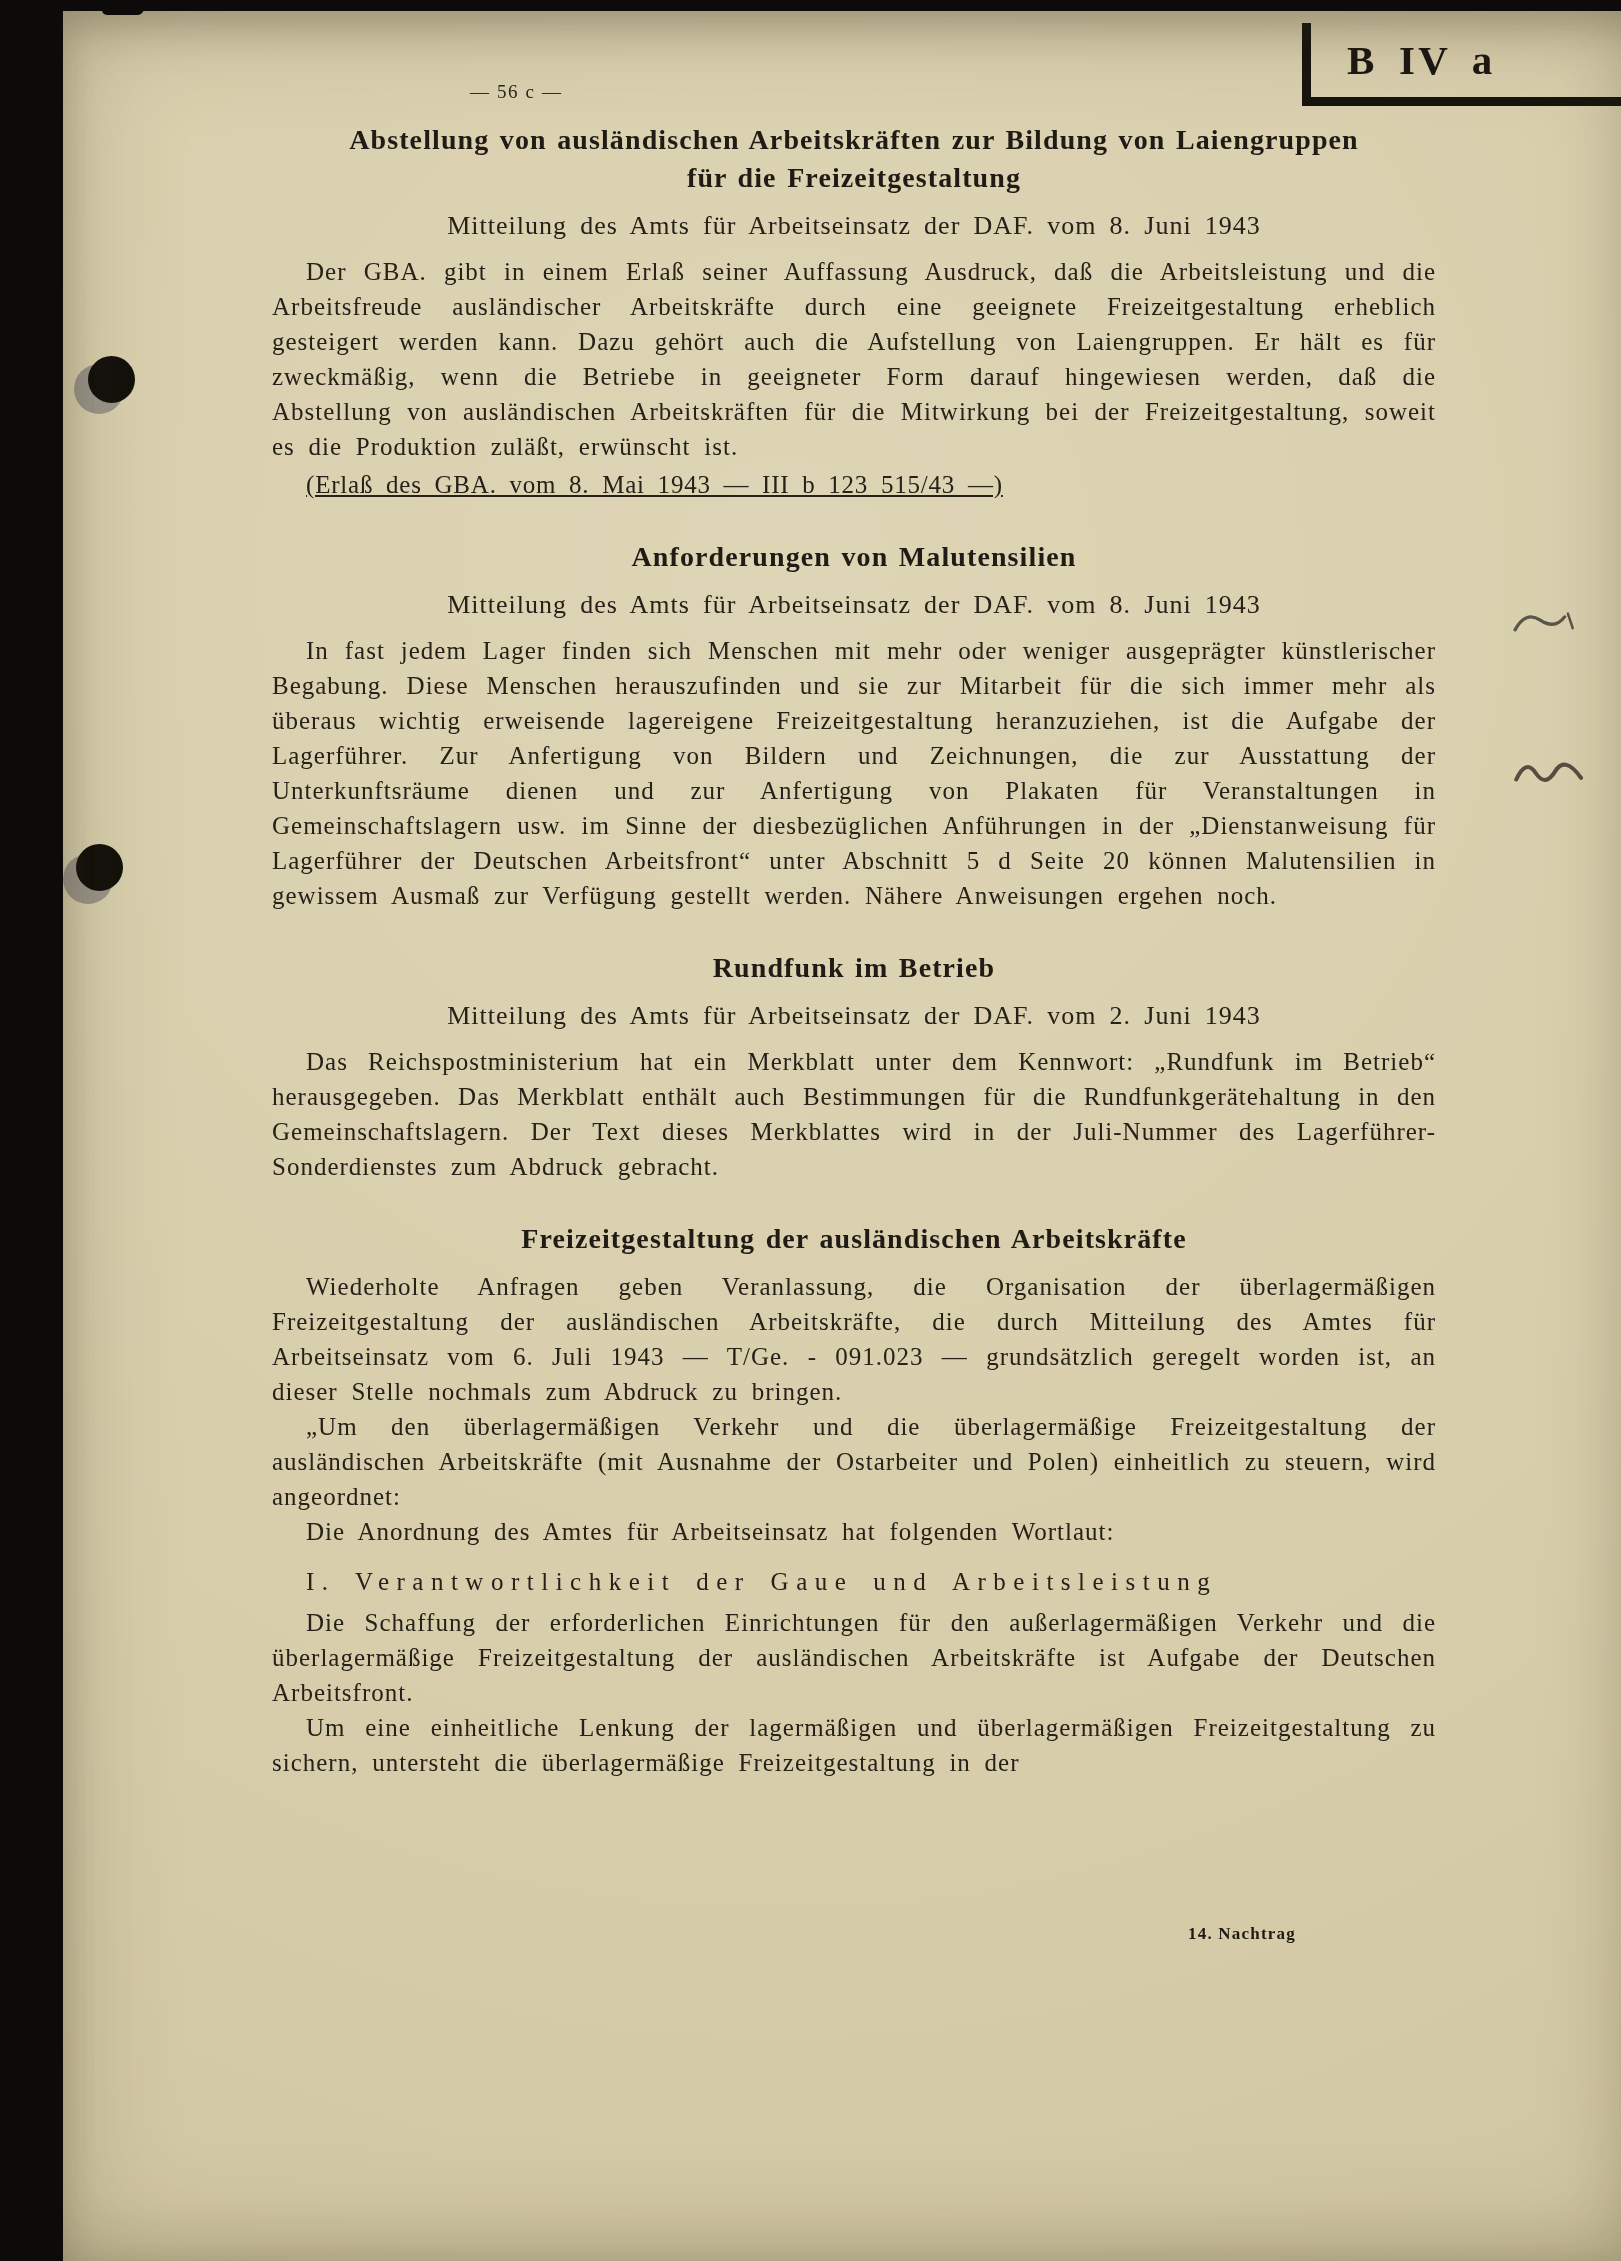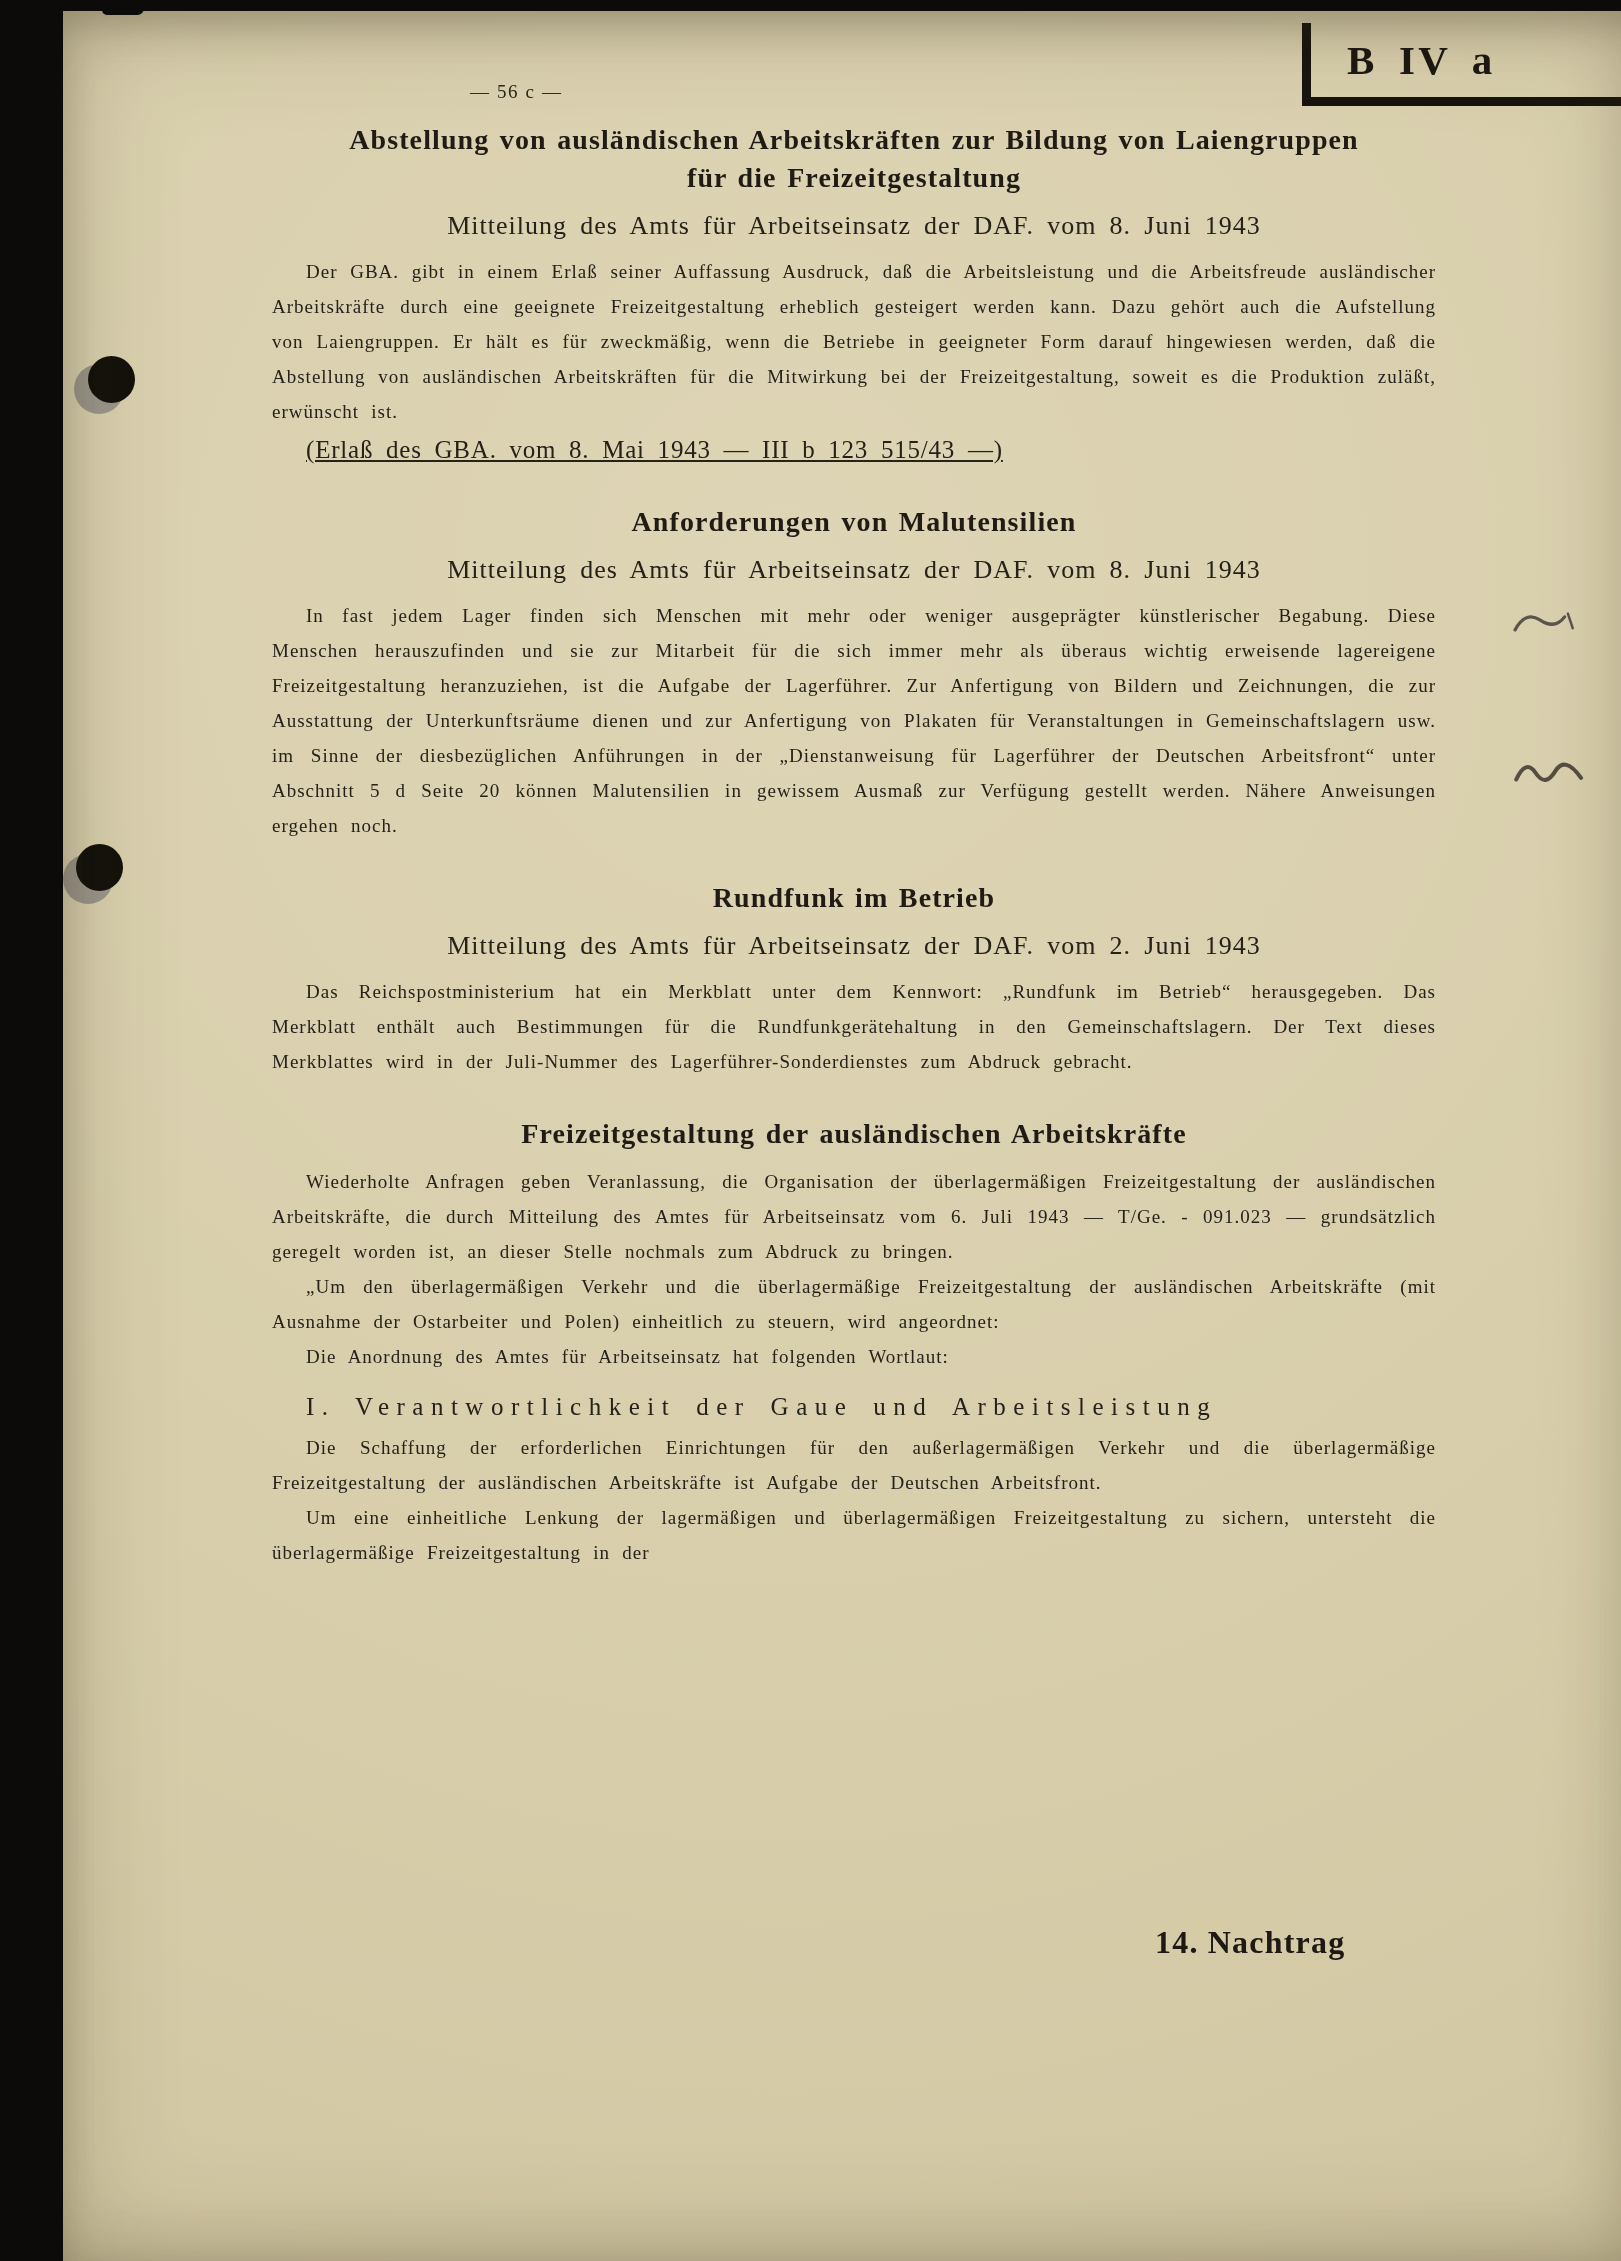--- a/index.html
+++ b/index.html
@@ -33,34 +33,34 @@
   .sec-title{
     font-size:28px;line-height:38px;font-weight:bold;text-align:center;
     letter-spacing:1.1px;word-spacing:2.4px;color:#201c15;margin:36px auto 11.4px;
   }
   .sec-title.first{margin-top:0;max-width:1038px;}
   .sec-sub{
     font-size:26px;line-height:36px;text-align:center;margin:0 0 9.7px;
     letter-spacing:1px;word-spacing:5.7px;
   }
   .par{
-    font-size:19px;line-height:35px;text-align:justify;text-indent:34px;
+    font-size:25px;line-height:35px;text-align:justify;text-indent:34px;
     letter-spacing:1px;word-spacing:6.5px;
   }
   .citation{
     font-size:25px;line-height:35px;text-indent:34px;margin-top:3.2px;
     letter-spacing:0.8px;word-spacing:5.7px;text-decoration:underline;
   }
   .spaced-head{
     font-size:25px;line-height:35px;text-indent:34px;margin:14.6px 0 6.5px;
     letter-spacing:.30em;word-spacing:.25em;white-space:nowrap;
   }
   .footer-label{
-    position:absolute;top:1913px;left:1092px;
-    font-size:32px;font-weight:bold;letter-spacing:1.2px;color:#1e1a13;
+    position:absolute;top:1913px;left:1125px;
+    font-size:17px;font-weight:bold;letter-spacing:1.2px;color:#1e1a13;
   }
   .hole{position:absolute;left:0;top:0;}
   .hole .shadow{position:absolute;border-radius:50%;background:#9b968b;}
   .hole .punch{position:absolute;border-radius:50%;background:#12100b;}
   .hole-top .shadow{left:11.4px;top:353px;width:50px;height:50px;}
   .hole-top .punch{left:25px;top:345px;width:47px;height:47px;}
   .hole-bottom .shadow{left:0px;top:843px;width:50px;height:50px;}
   .hole-bottom .punch{left:13px;top:833px;width:47px;height:47px;}
   .mark{position:absolute;opacity:.85;}
   .mark-1{left:1448px;top:596px;}

